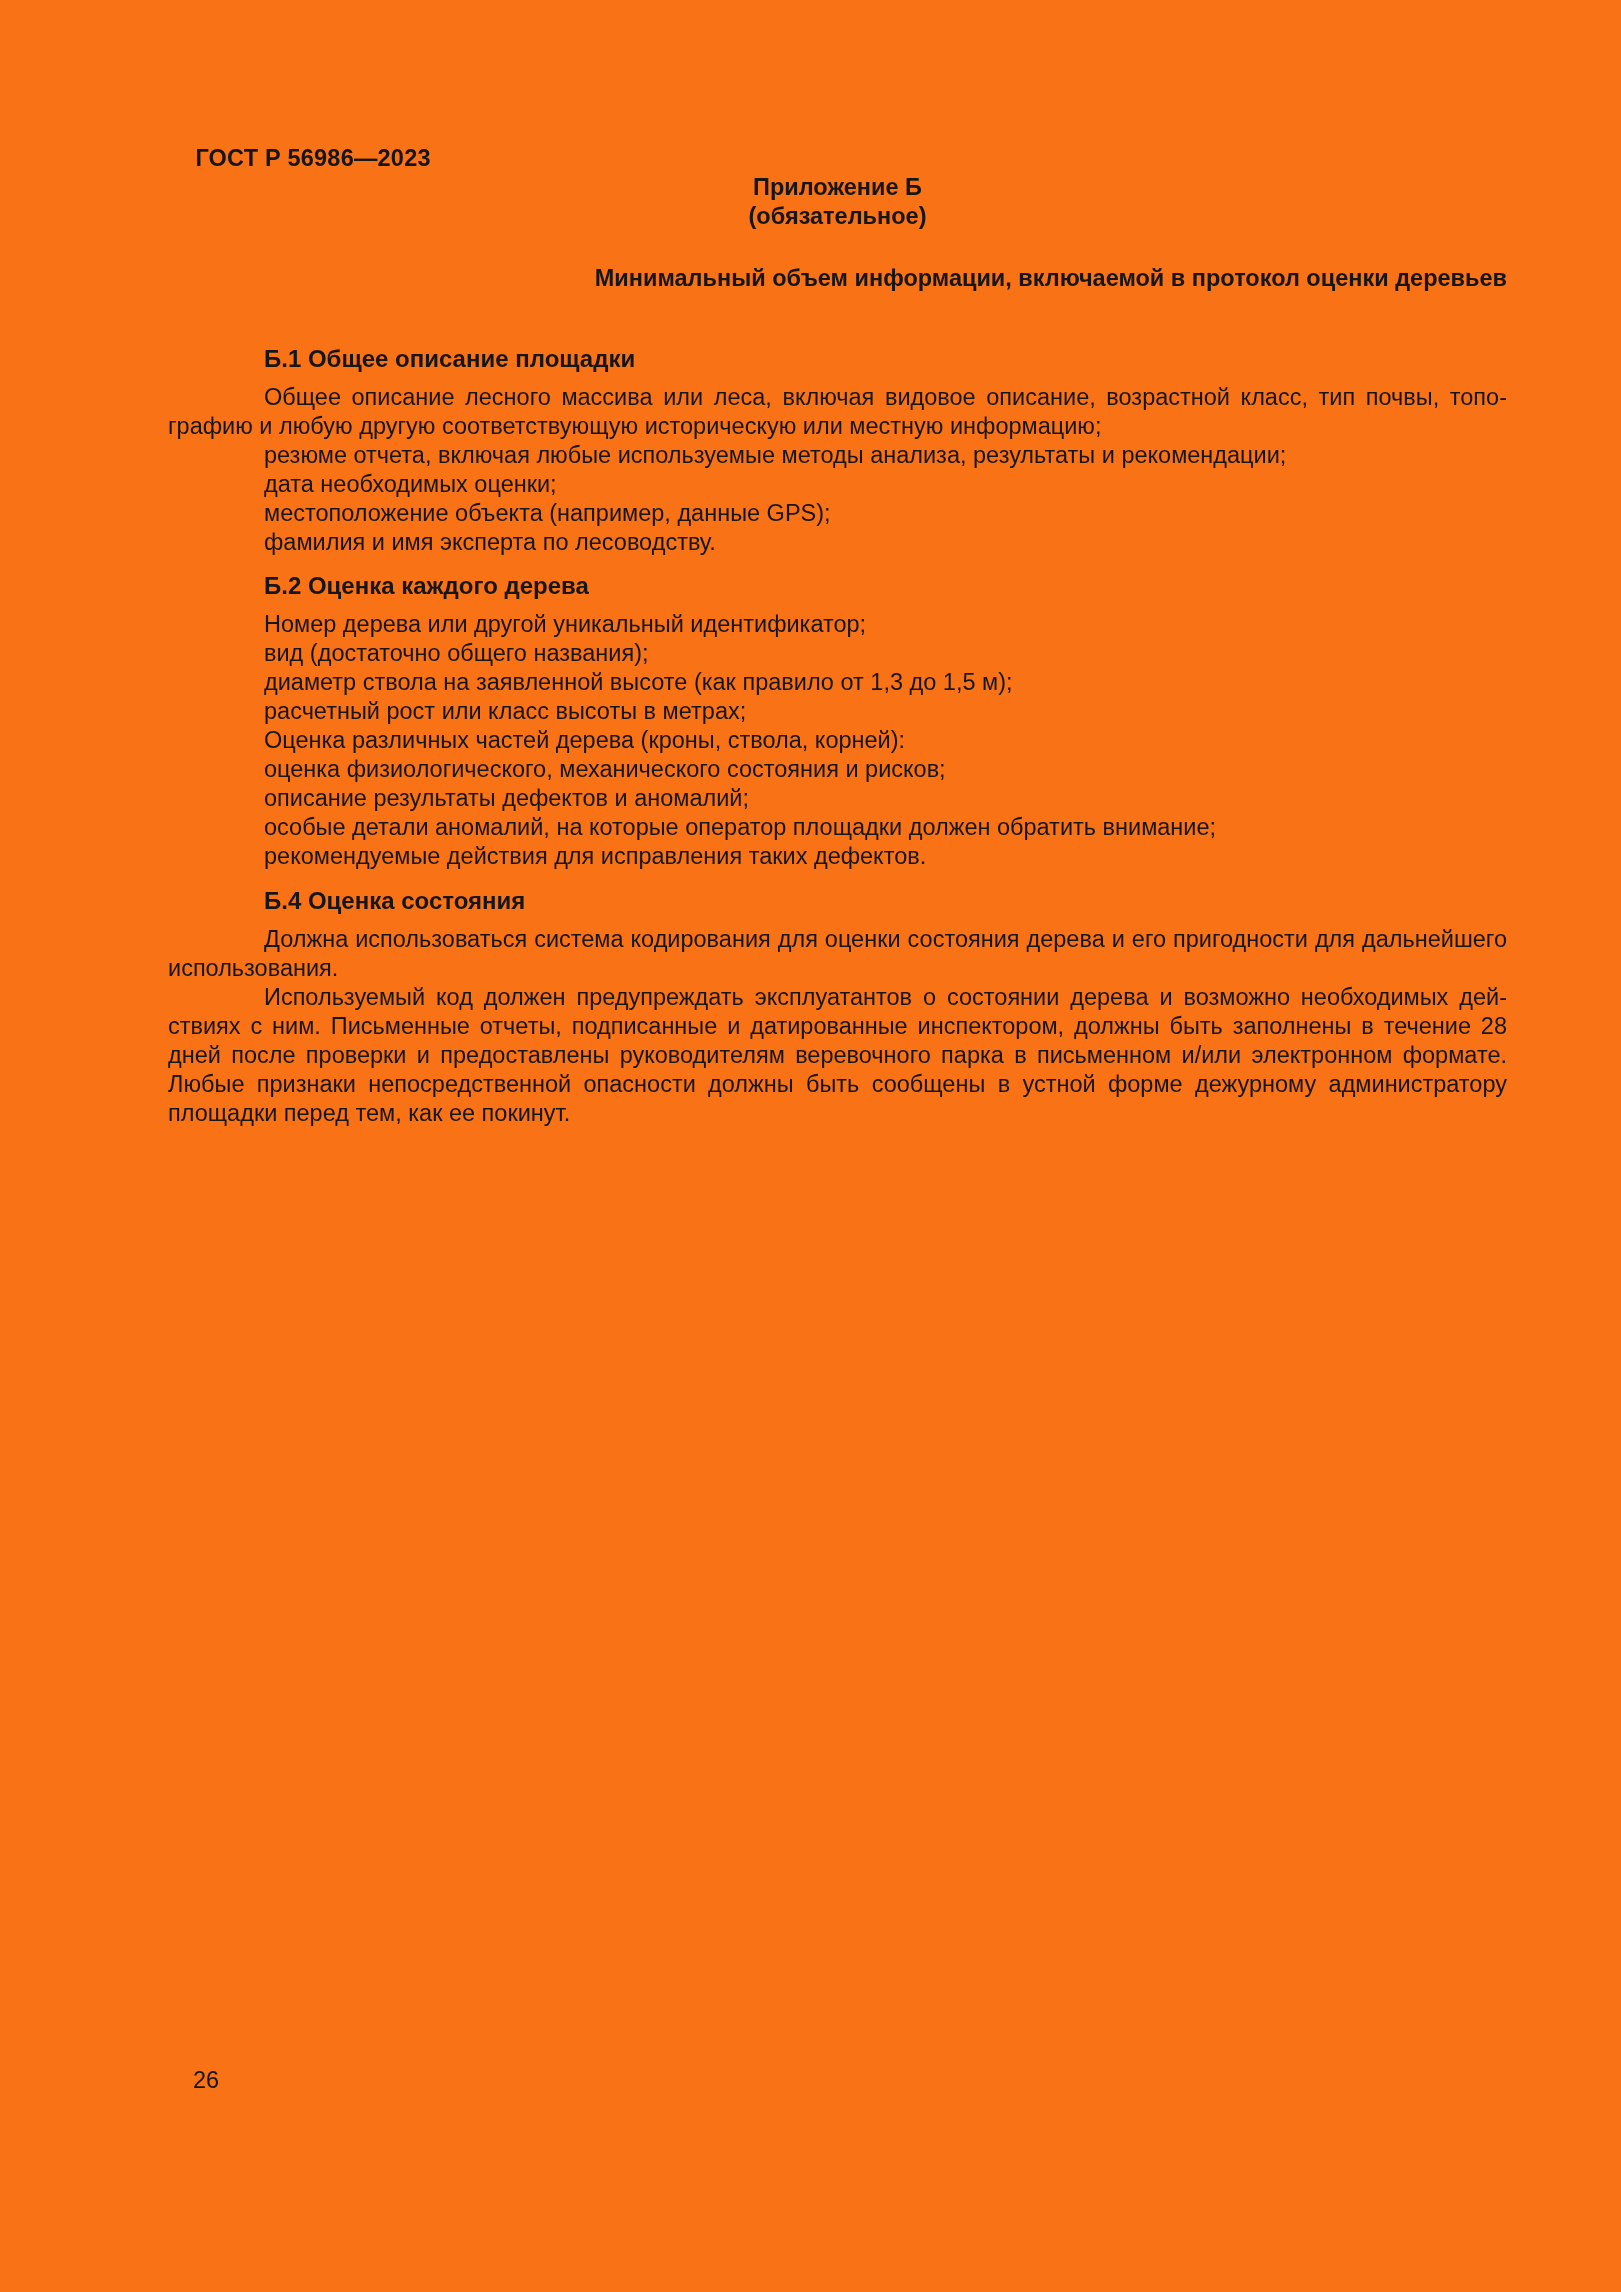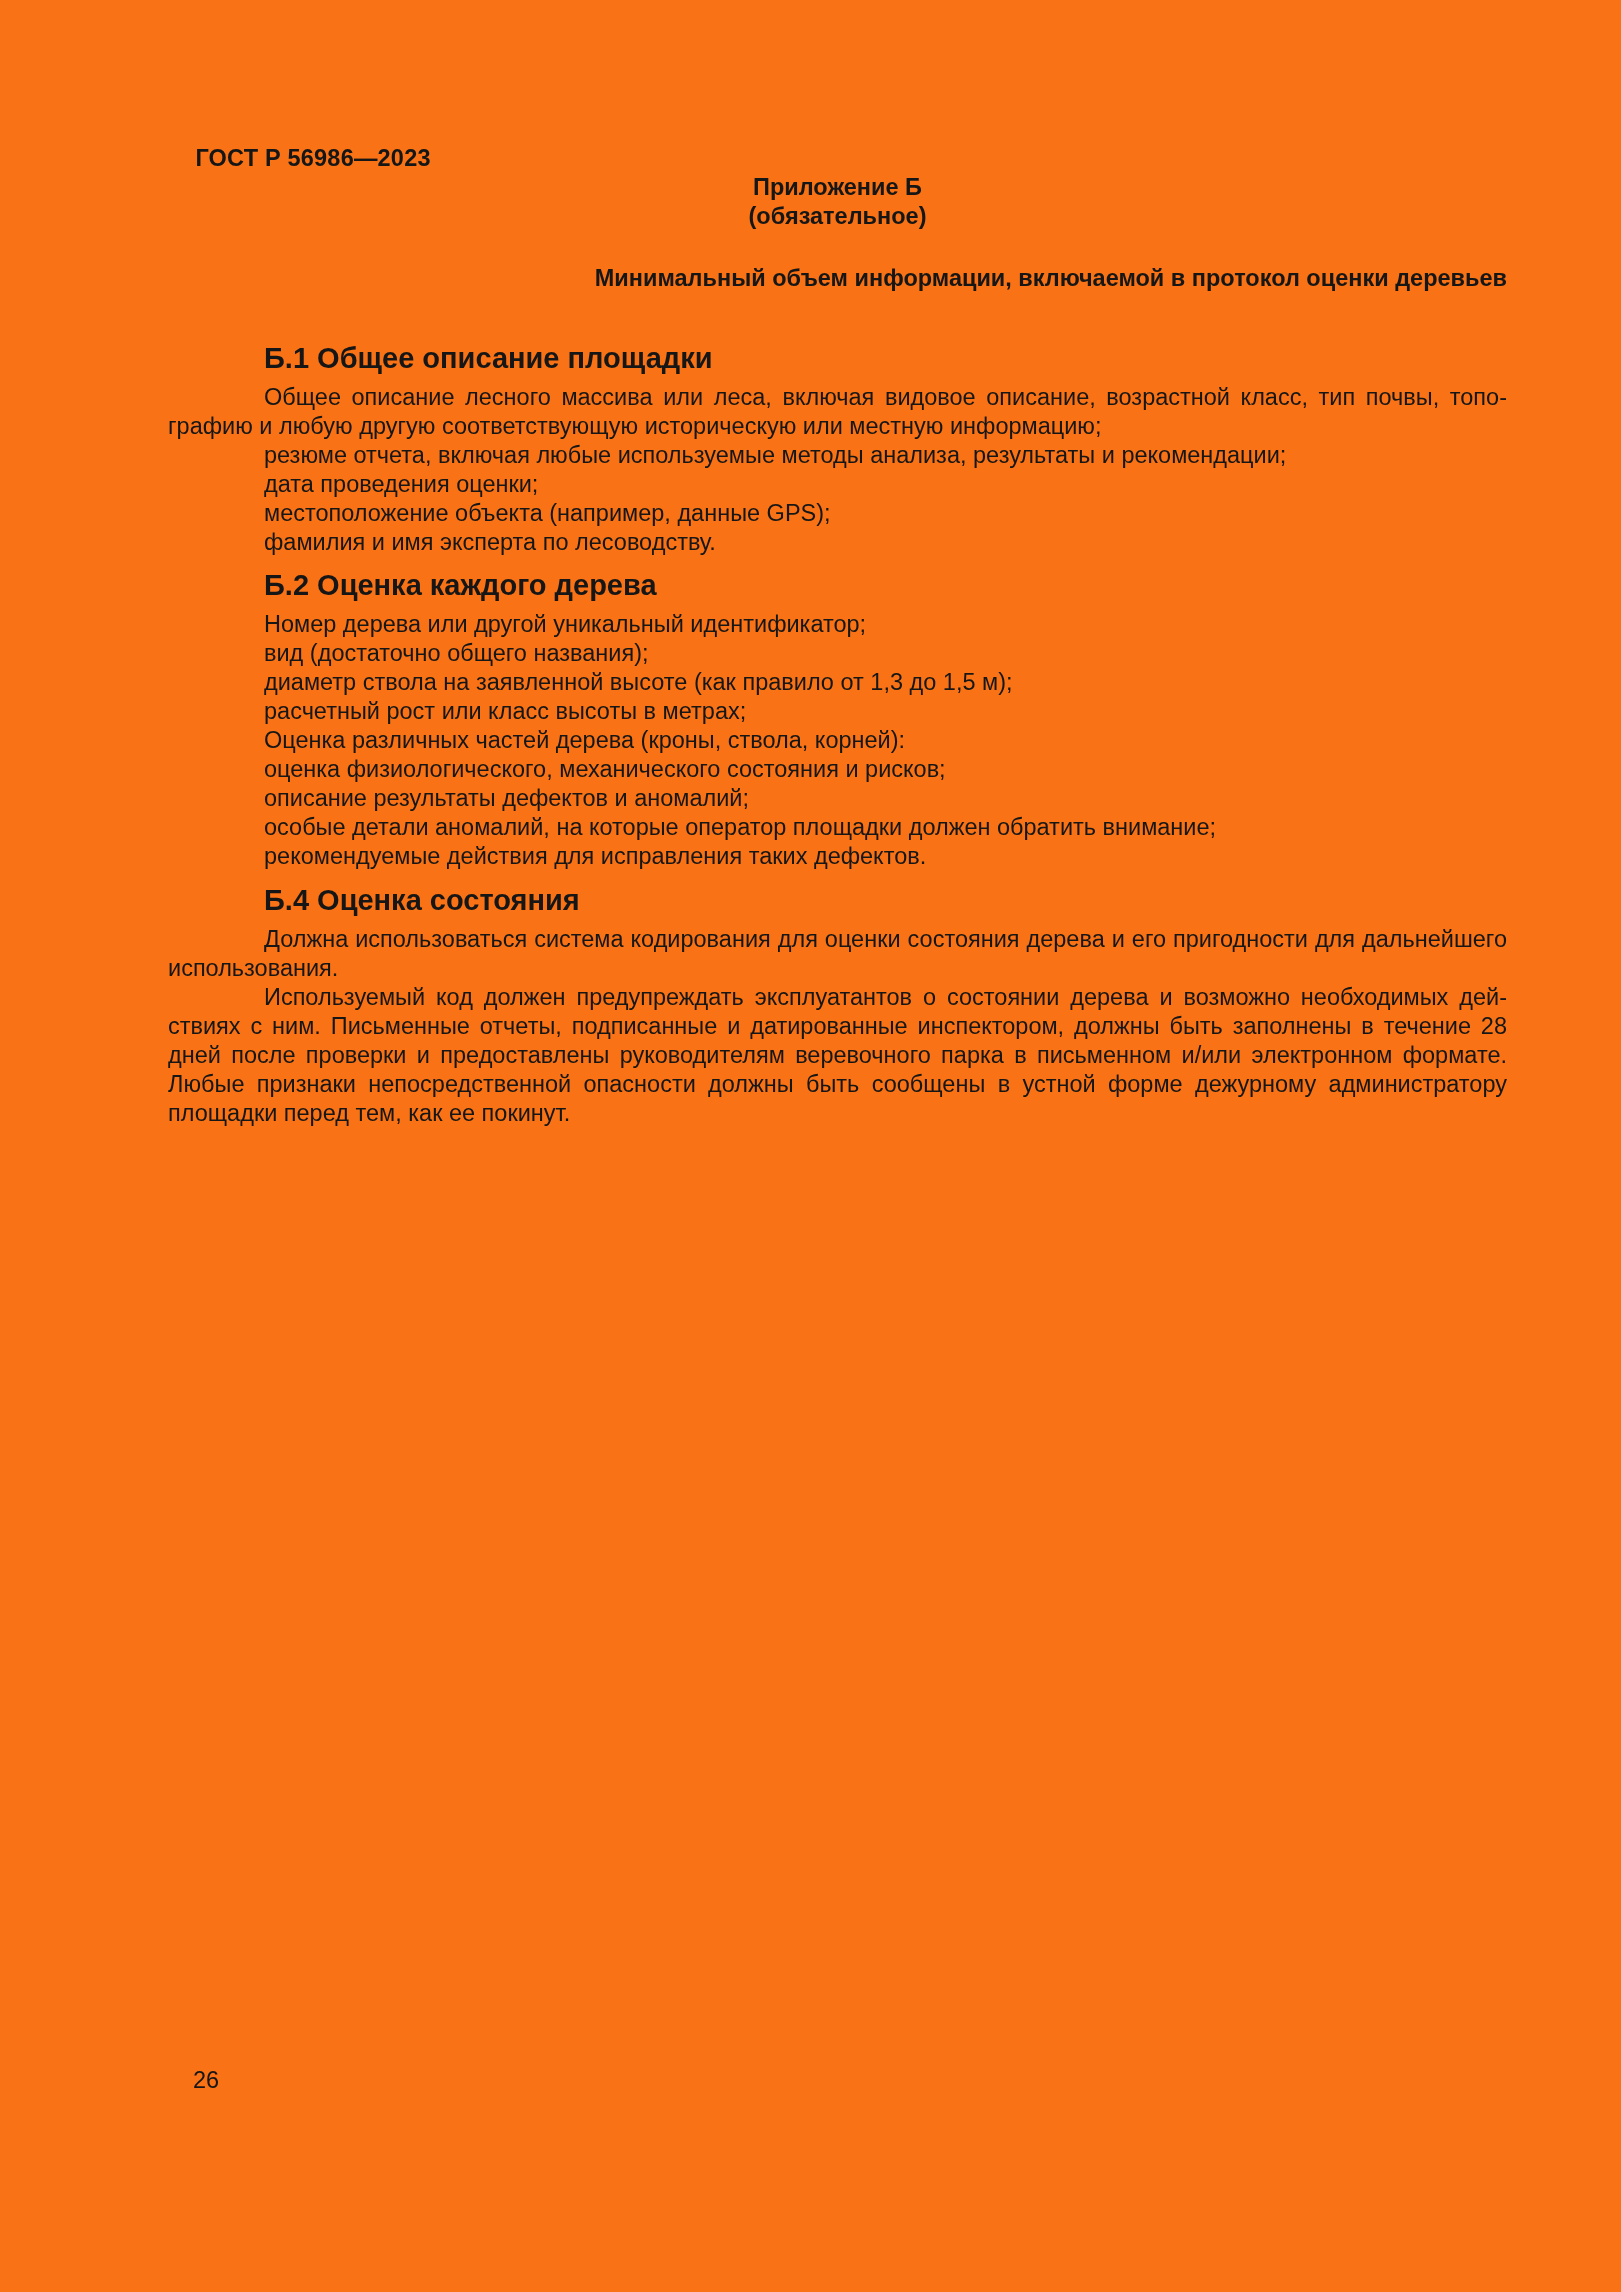--- a/index.html
+++ b/index.html
@@ -27,21 +27,21 @@
     text-align:center;
     font-weight:bold;
   }
   .doc-title{
     margin:33px 0 0 0;
     text-align:right;
     font-weight:bold;
     font-size:23.5px;
   }
   section h2{
-    font-size:29px;
+    font-size:24px;
     font-weight:bold;
     margin:14.7px 0 9.8px 0;
     text-indent:96px;
   }
   section:first-of-type h2{margin-top:51px;}
   section p{
     margin:0;
     text-indent:96px;
     text-align:justify;
     hyphens:manual;
@@ -63,21 +63,21 @@
       <div>Приложение Б</div>
       <div>(обязательное)</div>
     </div>
 
     <div class="doc-title">Минимальный объем информации, включаемой в протокол оценки деревьев</div>
 
     <section>
       <h2>Б.1 Общее описание площадки</h2>
       <p>Общее описание лесного массива или леса, включая видовое описание, возрастной класс, тип почвы, топо­графию и любую другую соответствующую историческую или местную информацию;</p>
       <p>резюме отчета, включая любые используемые методы анализа, результаты и рекомендации;</p>
-      <p>дата проведения оценки;</p>
+      <p>дата необходимых оценки;</p>
       <p>местоположение объекта (например, данные GPS);</p>
       <p>фамилия и имя эксперта по лесоводству.</p>
     </section>
 
     <section>
       <h2>Б.2 Оценка каждого дерева</h2>
       <p>Номер дерева или другой уникальный идентификатор;</p>
       <p>вид (достаточно общего названия);</p>
       <p>диаметр ствола на заявленной высоте (как правило от 1,3 до 1,5 м);</p>
       <p>расчетный рост или класс высоты в метрах;</p>

